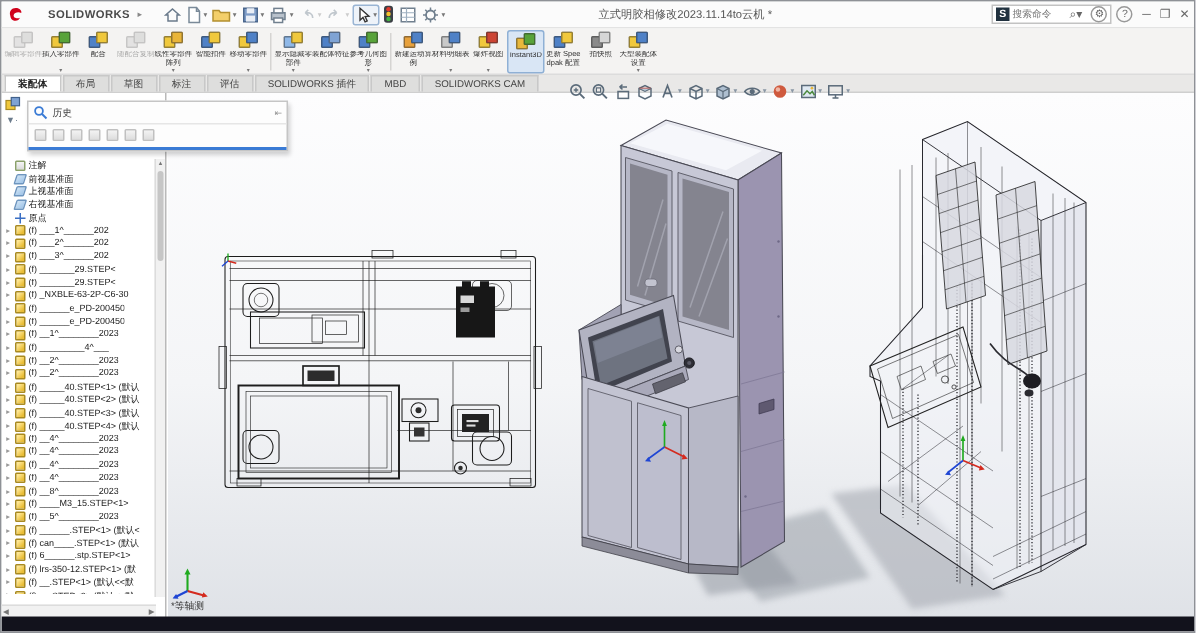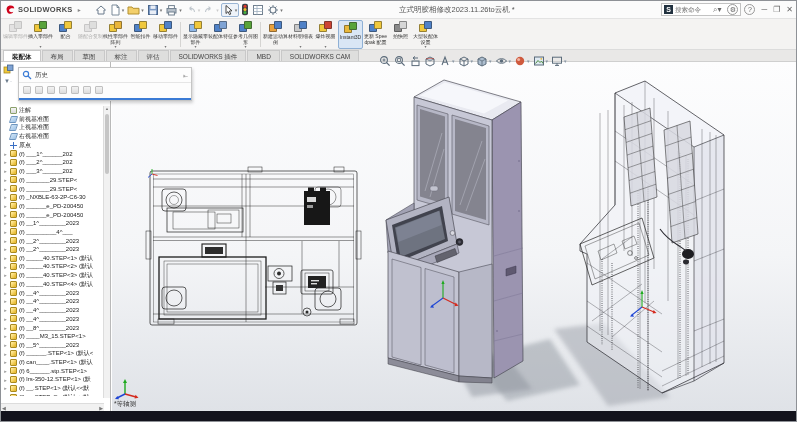--- a/index.html
+++ b/index.html
@@ -4,21 +4,21 @@
 <style>
   html,body{margin:0;padding:0;background:#cfd2d6;}
   *{box-sizing:border-box;}
   .app{position:relative;width:797px;height:422px;background:#fff;border:1px solid #8e9196;
        font-family:"Liberation Sans","DejaVu Sans",sans-serif;overflow:hidden;}
   
   .titlebar{position:absolute;left:0;top:0;width:100%;height:18px;background:#fbfbfb;
             display:flex;align-items:center;padding:0 4px;border-bottom:1px solid #e3e3e3;}
   .brand{display:flex;align-items:center;gap:2px;}
   .brand .logo{width:11px;height:11px;}
-  .brand .bname{font-size:7.5px;font-weight:bold;color:#4a4a4a;letter-spacing:.3px;}
+  .brand .bname{font-size:7.5px;font-weight:bold;color:#4a4a4a;letter-spacing:.3px;margin-left:14px;}
   .brand .bexp{font-size:6px;color:#888;margin:0 3px;}
   .qat{display:flex;align-items:center;gap:1px;margin-left:10px;}
   .qbtn{display:flex;align-items:center;height:14px;padding:0 1px;border-radius:2px;}
   .qbtn.sel{background:#eef3f9;border:1px solid #9ab5d4;}
   .qbtn svg{display:block;}
   .qcaret{font-size:5px;color:#777;margin-left:1px;}
   .dim{opacity:.35;}
   .wtitle{position:absolute;left:398px;top:4px;font-size:7.5px;color:#555;white-space:nowrap;}
   .searchbox{position:absolute;left:660px;top:2px;width:80px;height:13px;border:1px solid #c2c2c2;
              background:#fff;display:flex;align-items:center;padding:0 2px;gap:2px;}
@@ -176,21 +176,21 @@
       </span>
       <span class="qbtn">
         <svg width="12" height="12" viewBox="0 0 12 12">
             <circle cx="6" cy="6" r="3" fill="none" stroke="#71808f" stroke-width="1.2"></circle>
             <path d="M6,1 V3 M6,9 V11 M1,6 H3 M9,6 H11 M2.5,2.5 L4,4 M8,8 L9.5,9.5 M9.5,2.5 L8,4 M4,8 L2.5,9.5" stroke="#71808f" stroke-width="1"></path>
           </svg>
         <span class="qcaret">▾</span>
       </span>
     </div>
   </div>
-  <div class="wtitle">立式明胶相修改2023.11.26to云机 *</div>
+  <div class="wtitle">立式明胶相修改2023.11.14to云机 *</div>
   <div class="searchbox">
     <span class="sq-logo">S</span>
     <input placeholder="搜索命令" style="">
   </div>
   <div class="tb-right">
     <span class="tbr-ic">⌕▾</span>
     <span class="tbr-ic circ">⚙</span>
     <span class="tbr-ic circ">?</span>
     <span class="tbr-ic">─</span>
     <span class="tbr-ic">❐</span>

